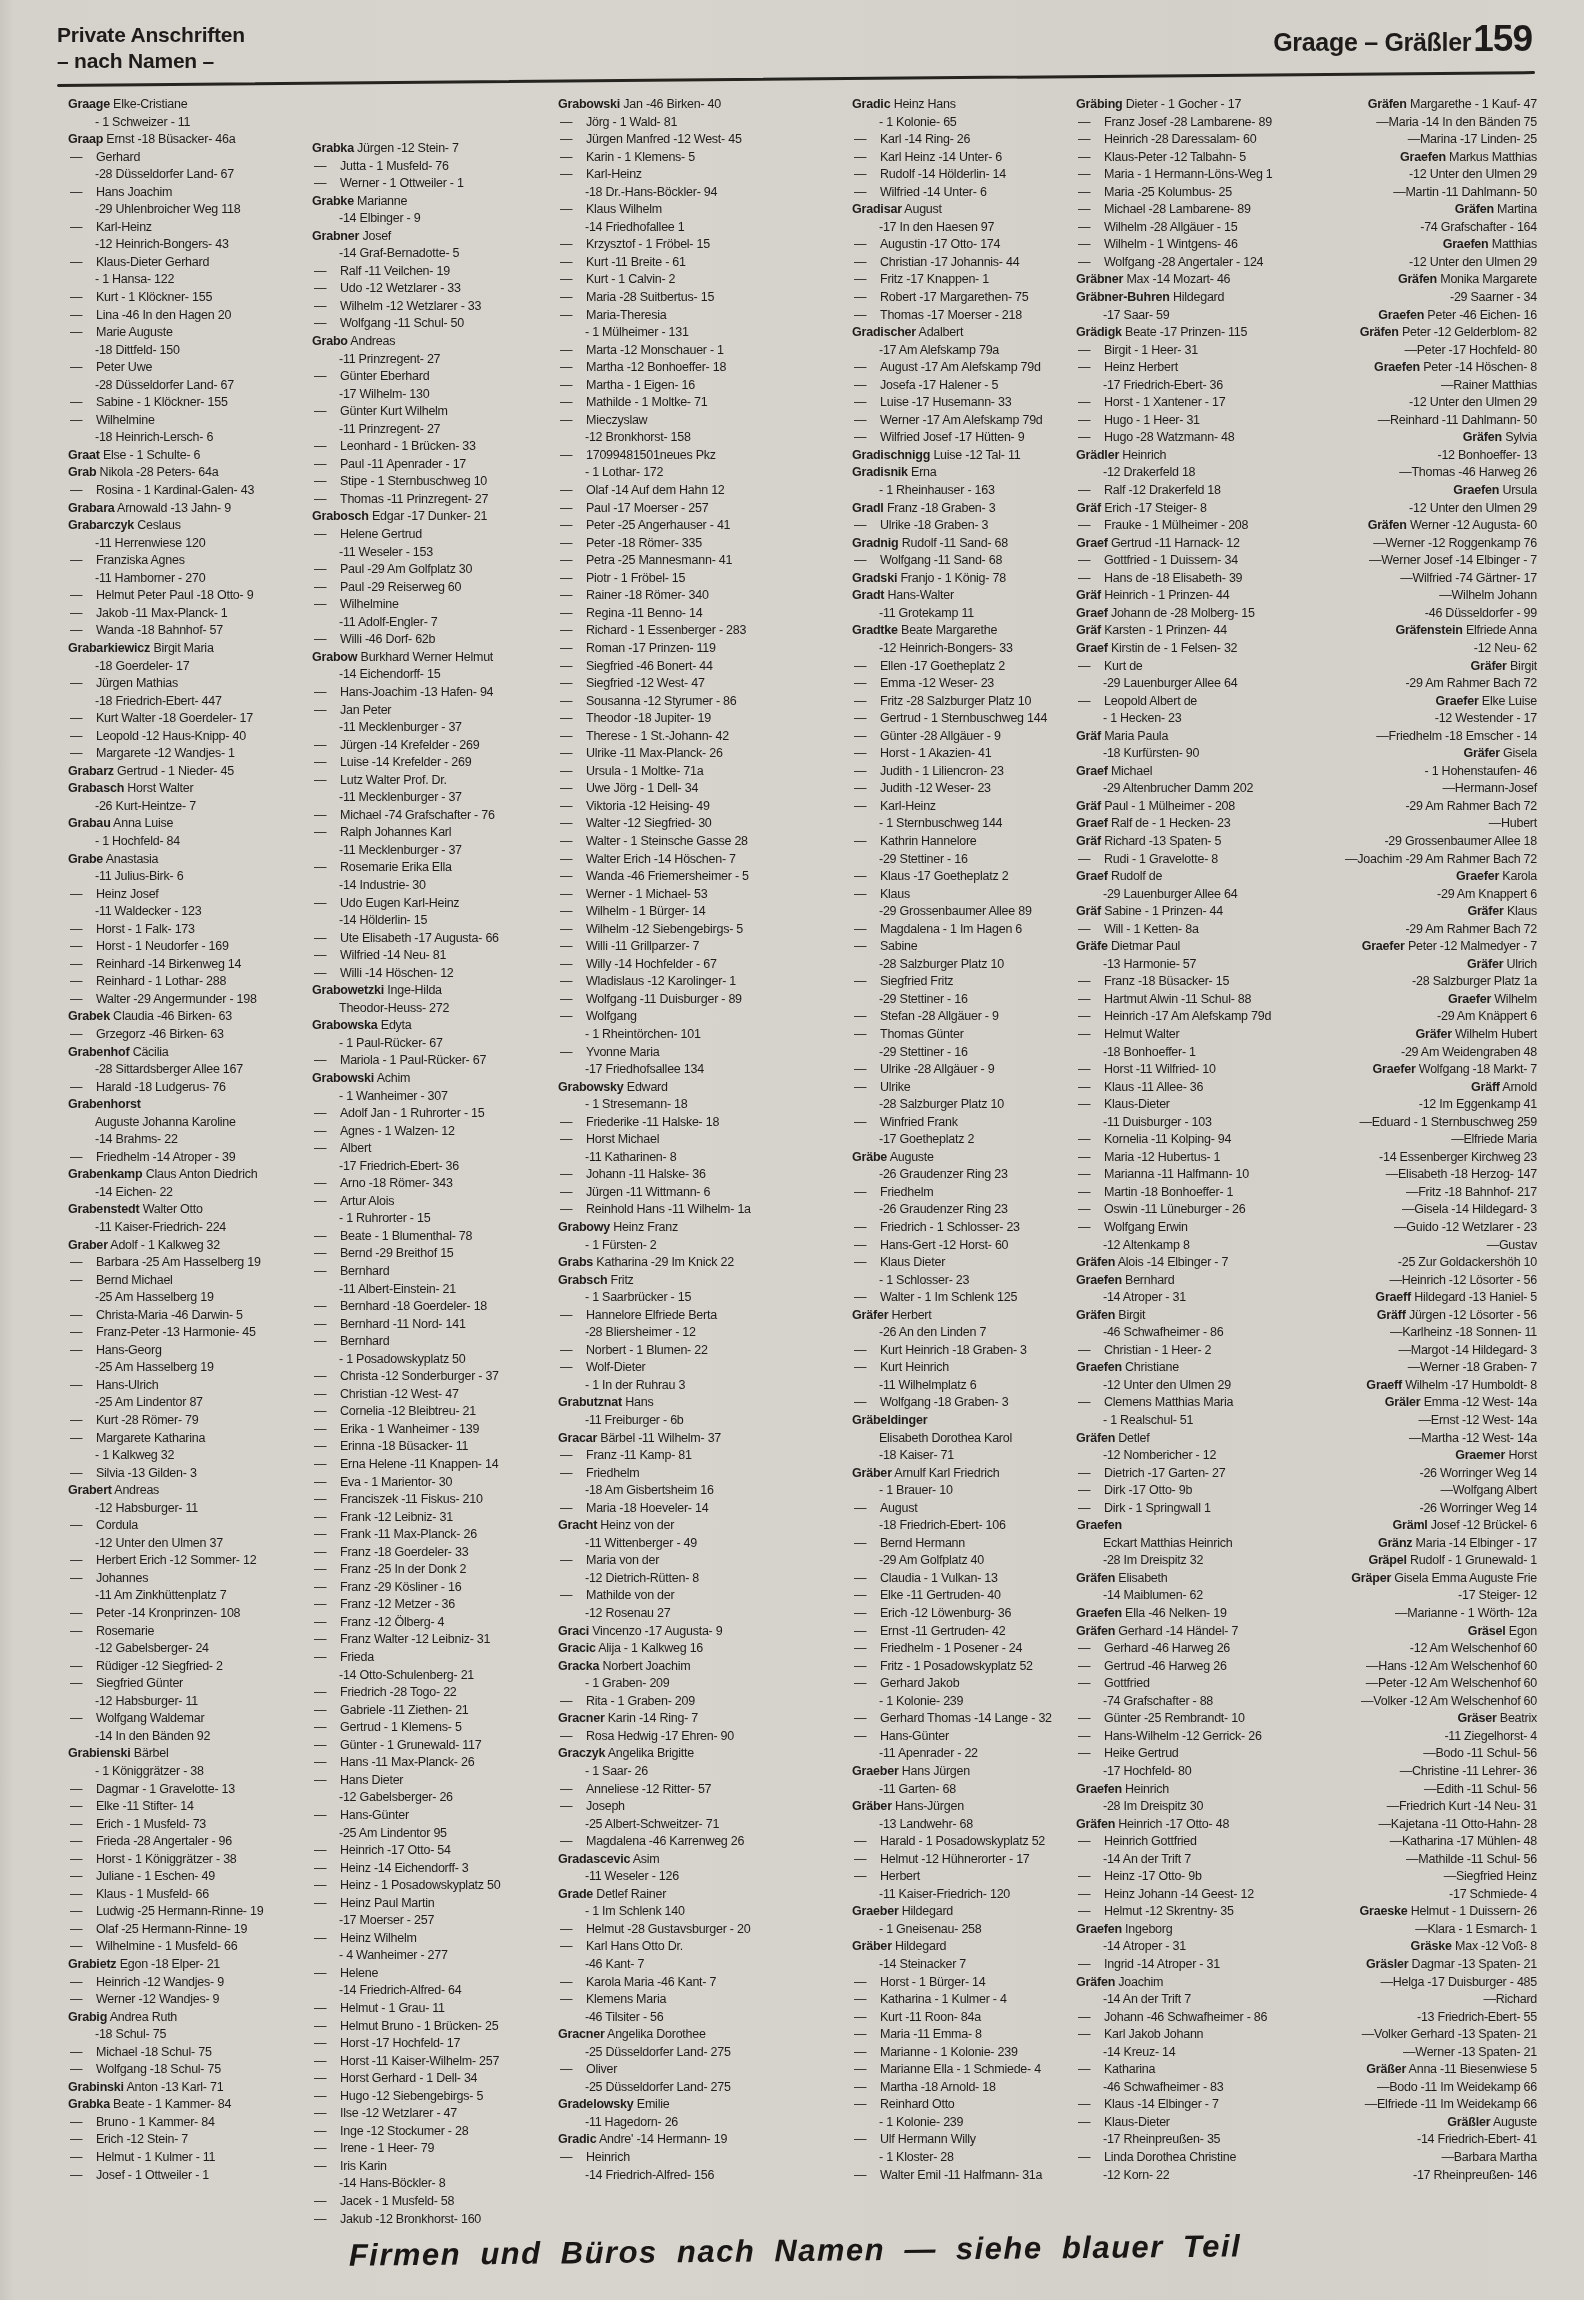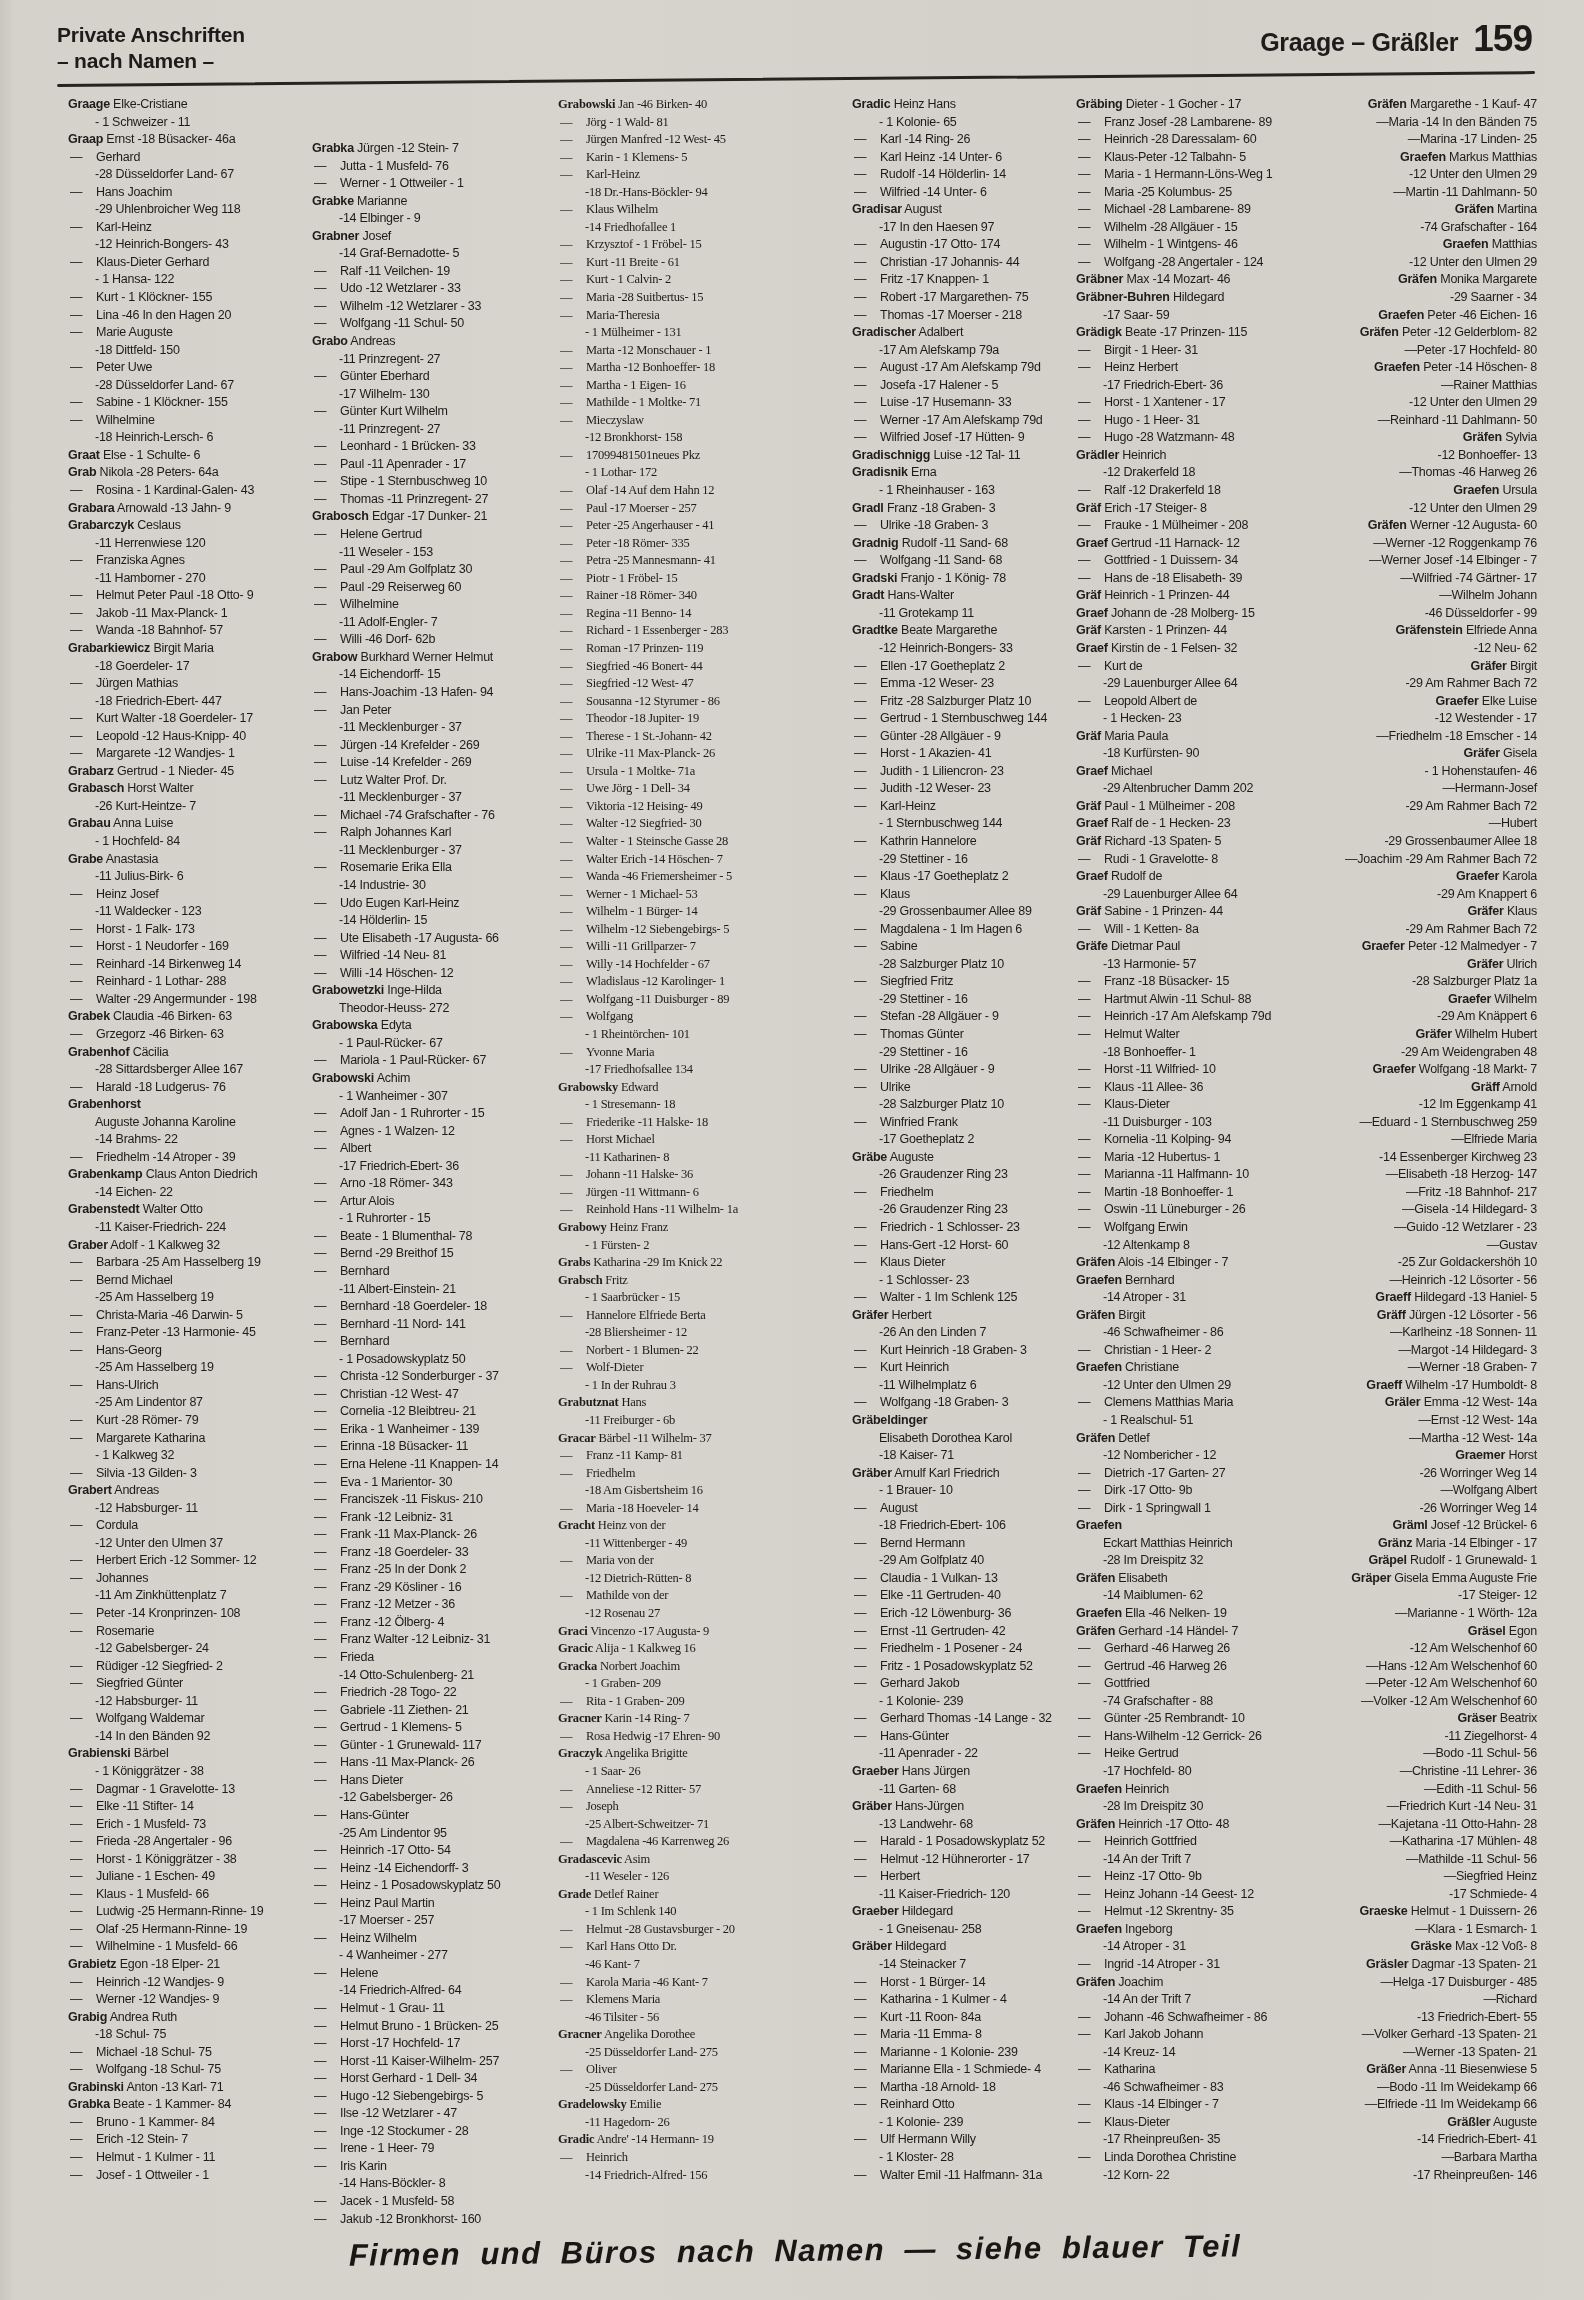--- a/index.html
+++ b/index.html
@@ -3,21 +3,21 @@
 <meta charset="utf-8">
 <style>
   html,body{margin:0;padding:0;}
   body{
     width:1584px;height:2300px;position:relative;overflow:hidden;
     background:#d5d2cb;
     background-image:linear-gradient(90deg,#c9c6bf 0px,#d5d2cb 14px,#d7d4cd 600px,#d3d0c9 1200px,#d6d3cc 1584px);
     font-family:"Liberation Sans",sans-serif;color:#1d1c1a;
   }
   .hdr-left{position:absolute;left:57px;top:22px;font-weight:bold;font-size:21px;line-height:26px;letter-spacing:-0.2px;}
-  .hdr-right{position:absolute;right:52px;top:18px;display:flex;align-items:baseline;gap:15px;}
+  .hdr-right{position:absolute;right:52px;top:18px;display:flex;align-items:baseline;gap:2px;}
   .hdr-range{font-weight:bold;font-size:25px;letter-spacing:-0.3px;}
   .hdr-page{font-weight:bold;font-size:37px;letter-spacing:-1px;}
   .rule{position:absolute;left:57px;top:84px;width:1478px;height:3px;background:#26241f;
         transform:rotate(-0.5deg);transform-origin:left center;border-radius:2px;}
   #columns{position:absolute;top:0;left:0;}
   .col{position:absolute;top:96px;width:240px;font-size:12.5px;line-height:17.55px;letter-spacing:-0.25px;white-space:nowrap;}
   .col b{font-weight:bold;letter-spacing:-0.2px;}
   .line{height:17.55px;overflow:visible;}
   .line.c{padding-left:27px;}
   .line.d .dash{display:inline-block;width:26px;padding-left:2px;}
@@ -279,21 +279,21 @@
       <div class="line d"><span class="dash">—</span>Horst Gerhard - 1 Dell- 34</div>
       <div class="line d"><span class="dash">—</span>Hugo -12 Siebengebirgs- 5</div>
       <div class="line d"><span class="dash">—</span>Ilse -12 Wetzlarer - 47</div>
       <div class="line d"><span class="dash">—</span>Inge -12 Stockumer - 28</div>
       <div class="line d"><span class="dash">—</span>Irene - 1 Heer- 79</div>
       <div class="line d"><span class="dash">—</span>Iris Karin</div>
       <div class="line c">-14 Hans-Böckler- 8</div>
       <div class="line d"><span class="dash">—</span>Jacek - 1 Musfeld- 58</div>
       <div class="line d"><span class="dash">—</span>Jakub -12 Bronkhorst- 160</div>
     </div>
-    <div class="col" style="left: 558px; font-family: Liberation Serif, serif;">
+    <div class="col" style="left: 558px;">
       <div class="line h"><b>Grabowski</b> Jan -46 Birken- 40</div>
       <div class="line d"><span class="dash">—</span>Jörg - 1 Wald- 81</div>
       <div class="line d"><span class="dash">—</span>Jürgen Manfred -12 West- 45</div>
       <div class="line d"><span class="dash">—</span>Karin - 1 Klemens- 5</div>
       <div class="line d"><span class="dash">—</span>Karl-Heinz</div>
       <div class="line c">-18 Dr.-Hans-Böckler- 94</div>
       <div class="line d"><span class="dash">—</span>Klaus Wilhelm</div>
       <div class="line c">-14 Friedhofallee 1</div>
       <div class="line d"><span class="dash">—</span>Krzysztof - 1 Fröbel- 15</div>
       <div class="line d"><span class="dash">—</span>Kurt -11 Breite - 61</div>

